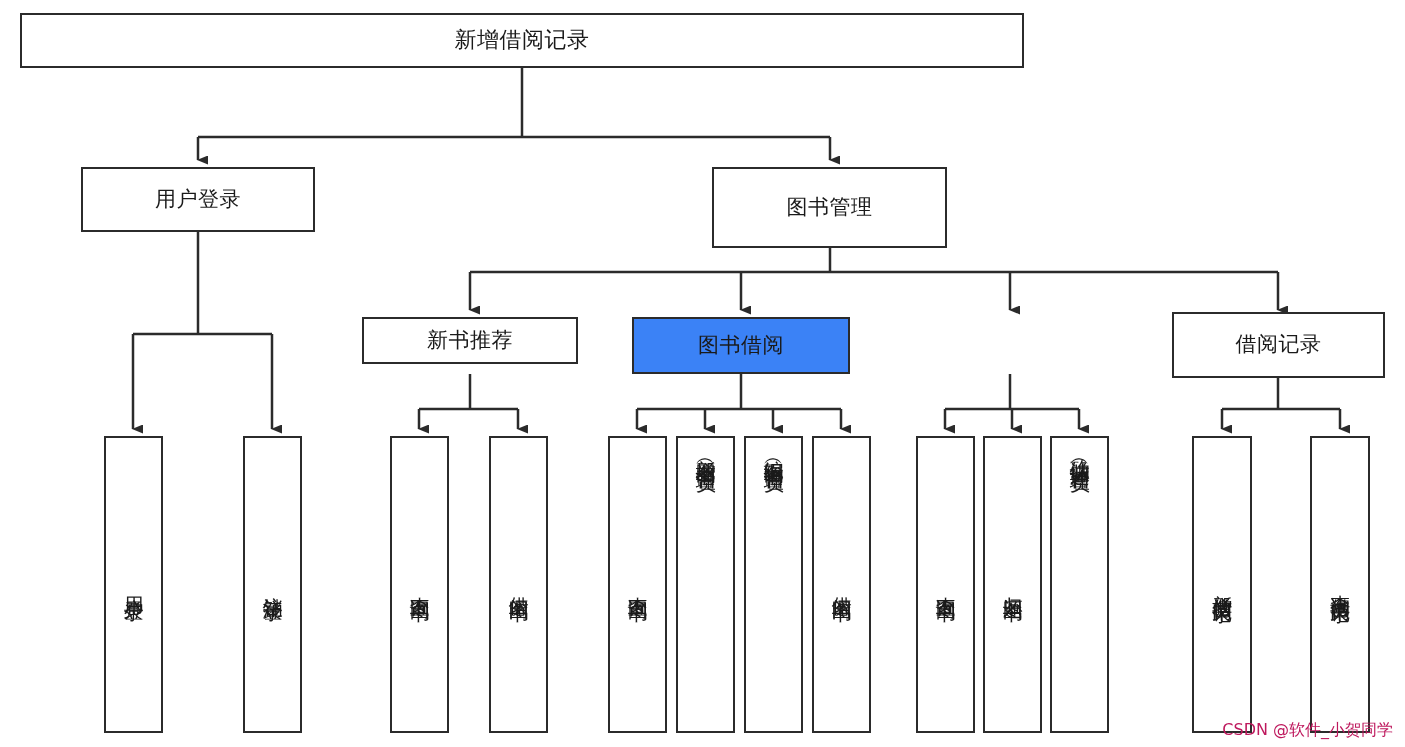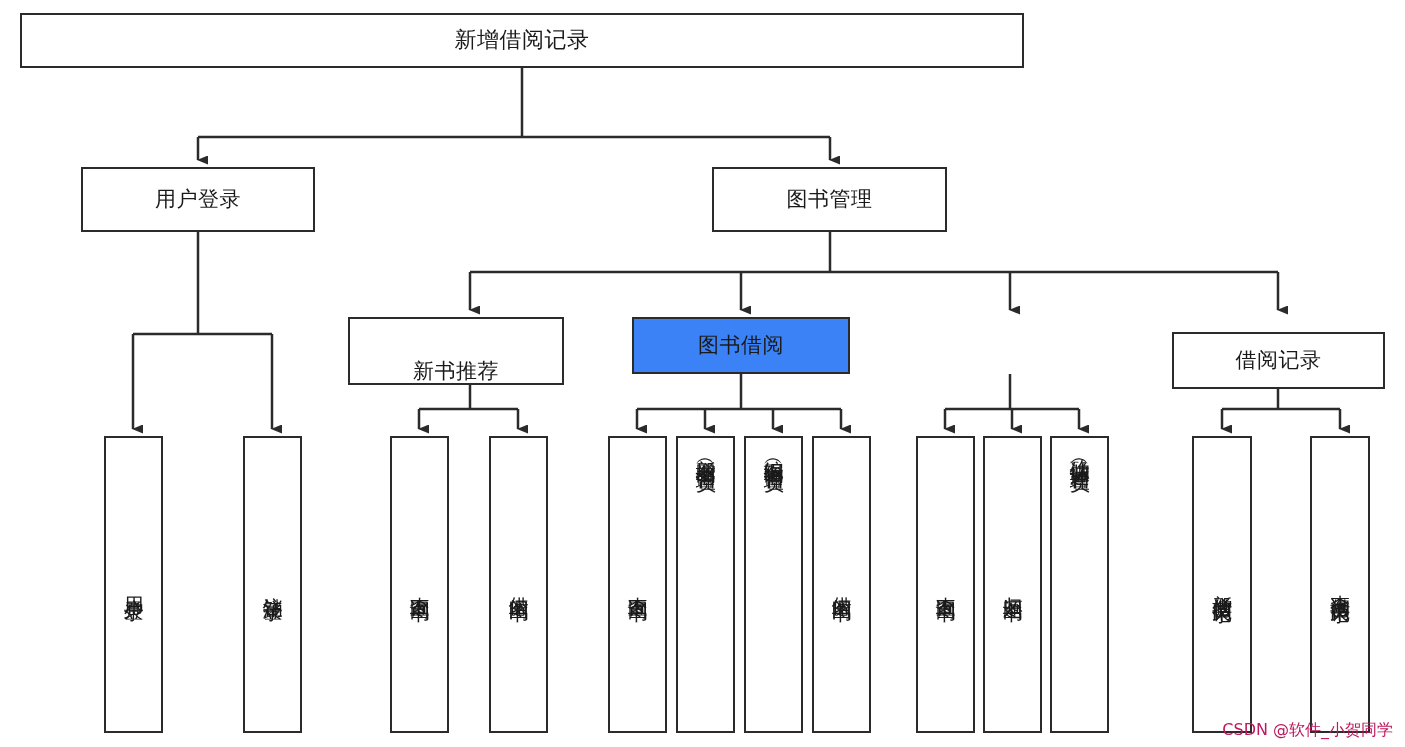--- a/index.html
+++ b/index.html
@@ -140,31 +140,31 @@
     </g>
   </svg>
 
   <div class="node horiz tier-root" style="left: 20px; top: 13px; width: 1004px; height: 55px; border-color: rgb(43, 43, 43); background: rgb(255, 255, 255);">
     <span class="node-label">新增借阅记录</span>
   </div>
 
   <div class="node horiz" style="left: 81px; top: 167px; width: 234px; height: 65px; border-color: rgb(43, 43, 43); background: rgb(255, 255, 255);">
     <span class="node-label">用户登录</span>
   </div>
-  <div class="node horiz" style="left: 712px; top: 167px; width: 235px; height: 65px; border-color: rgb(43, 43, 43); background: rgb(255, 255, 255);">
+  <div class="node horiz" style="left: 712px; top: 167px; width: 235px; height: 81px; border-color: rgb(43, 43, 43); background: rgb(255, 255, 255);">
     <span class="node-label">图书管理</span>
   </div>
 
-  <div class="node horiz" style="left: 348px; top: 317px; width: 216px; height: 68px; border-color: rgb(43, 43, 43); background: rgb(255, 255, 255); align-items: flex-end;">
+  <div class="node horiz" style="left: 362px; top: 317px; width: 216px; height: 47px; border-color: rgb(43, 43, 43); background: rgb(255, 255, 255);">
     <span class="node-label">新书推荐</span>
   </div>
   <div class="node horiz" style="left: 632px; top: 317px; width: 218px; height: 57px; border-color: rgb(43, 43, 43); background: #3b82f6;">
     <span class="node-label">图书借阅</span>
   </div>
-  <div class="node horiz" style="left: 1172px; top: 332px; width: 213px; height: 57px; border-color: rgb(43, 43, 43); background: rgb(255, 255, 255); justify-content: center;">
+  <div class="node horiz" style="left: 1172px; top: 312px; width: 213px; height: 66px; border-color: rgb(43, 43, 43); background: rgb(255, 255, 255); justify-content: center;">
     <span class="node-label">借阅记录</span>
   </div>
 
   <div class="node vert center" style="left: 104px; top: 436px; width: 59px; height: 297px; border-color: rgb(43, 43, 43); background: rgb(255, 255, 255);">
     <span class="node-label">用户登录</span>
   </div>
   <div class="node vert center" style="left: 243px; top: 436px; width: 59px; height: 297px; border-color: rgb(43, 43, 43); background: rgb(255, 255, 255);">
     <span class="node-label">注销登录</span>
   </div>
   <div class="node vert center" style="left: 390px; top: 436px; width: 59px; height: 297px; border-color: rgb(43, 43, 43); background: rgb(255, 255, 255);">

